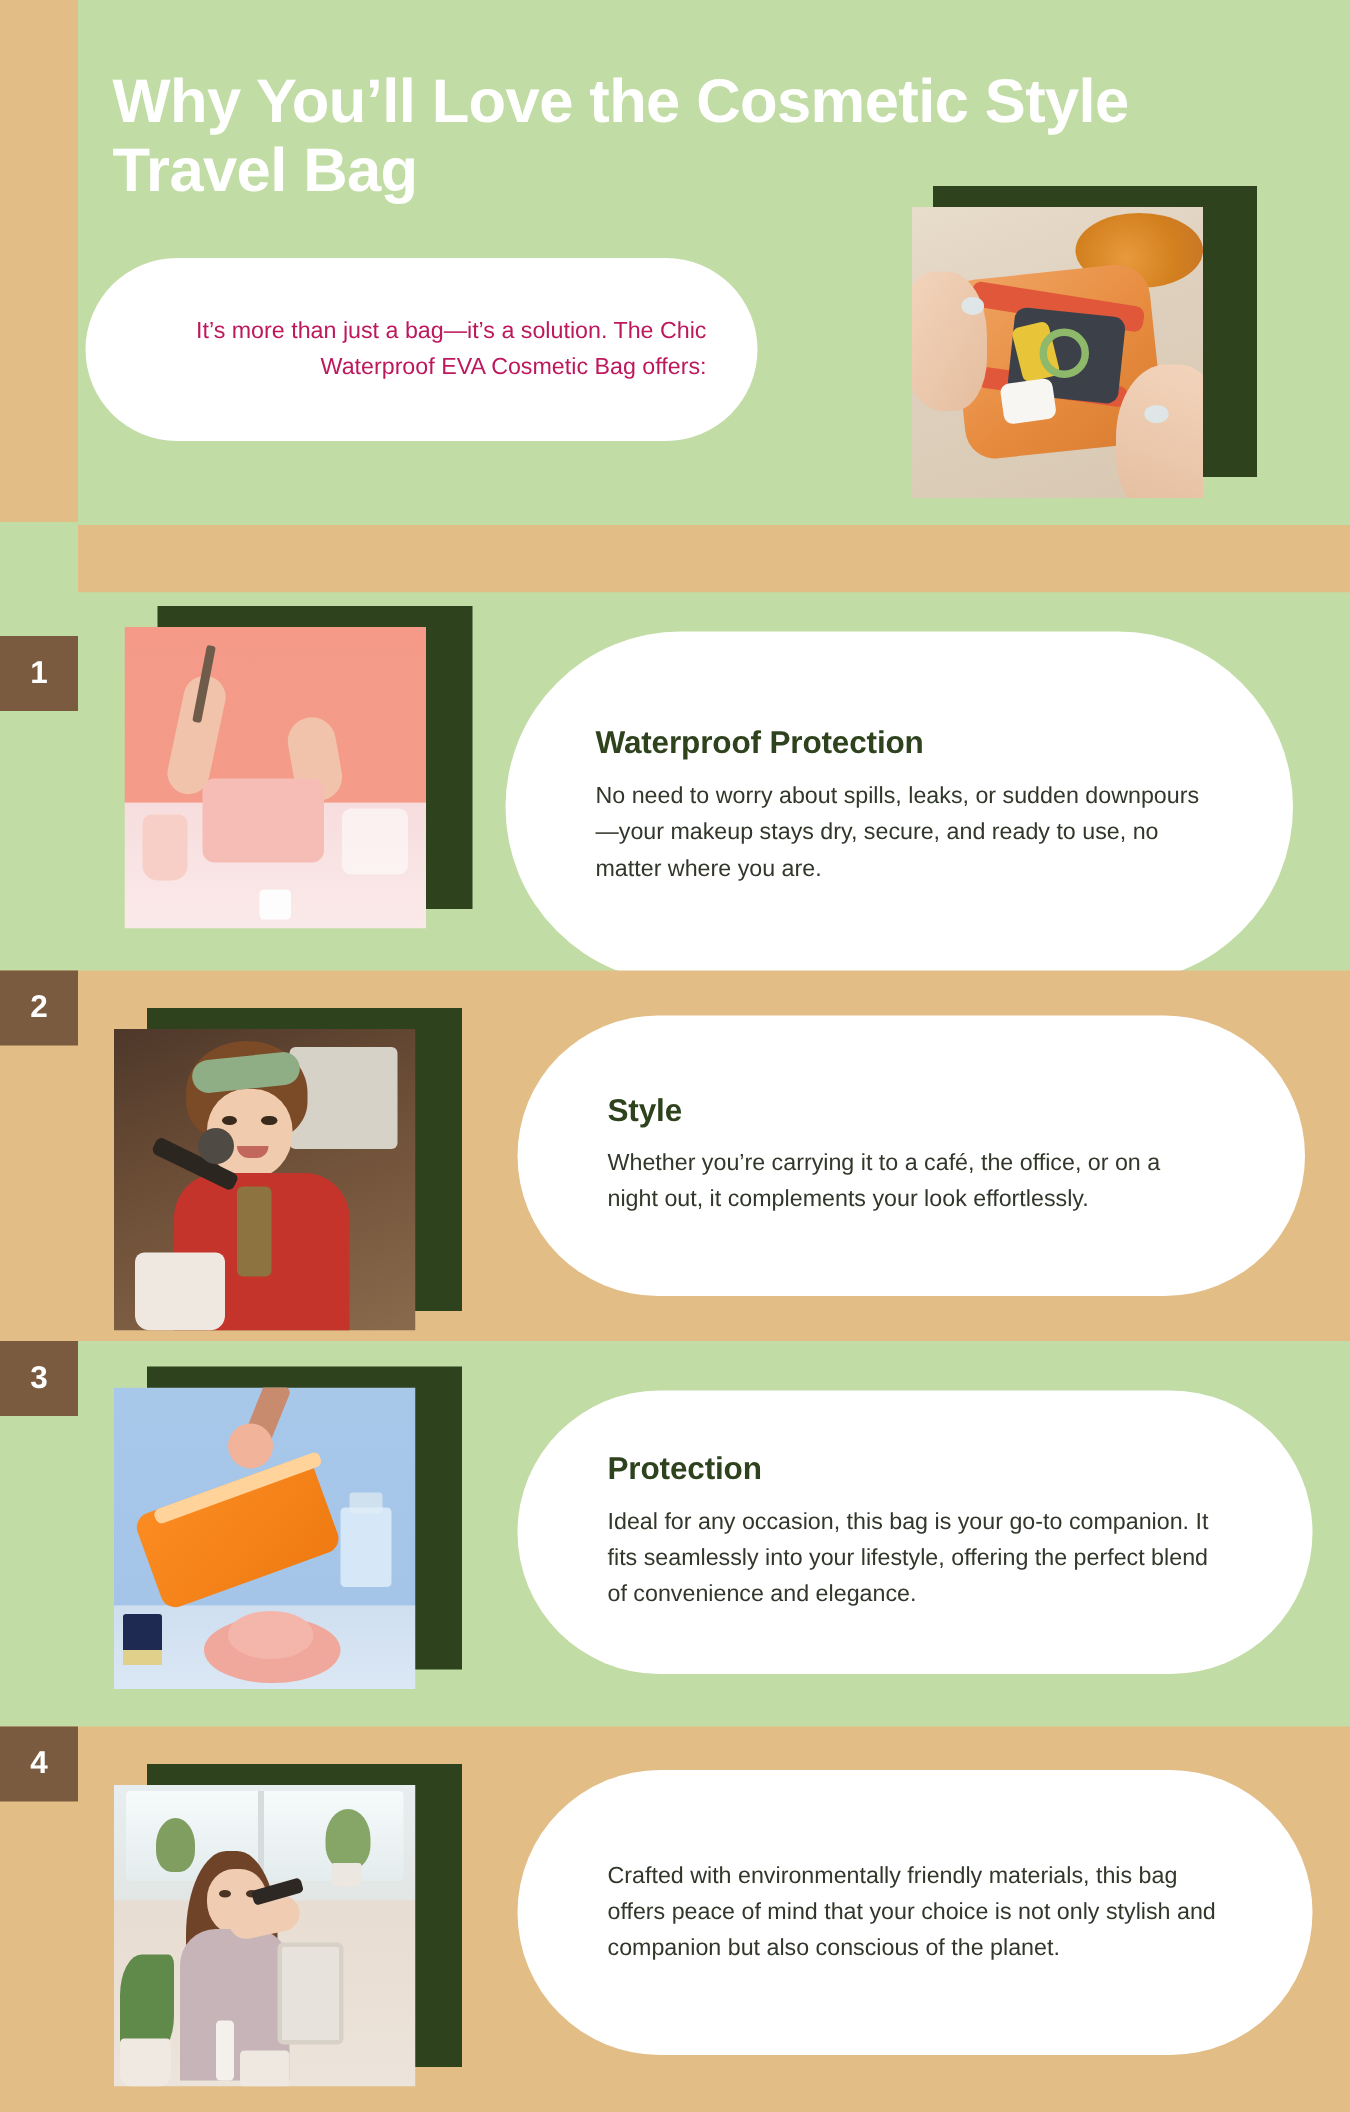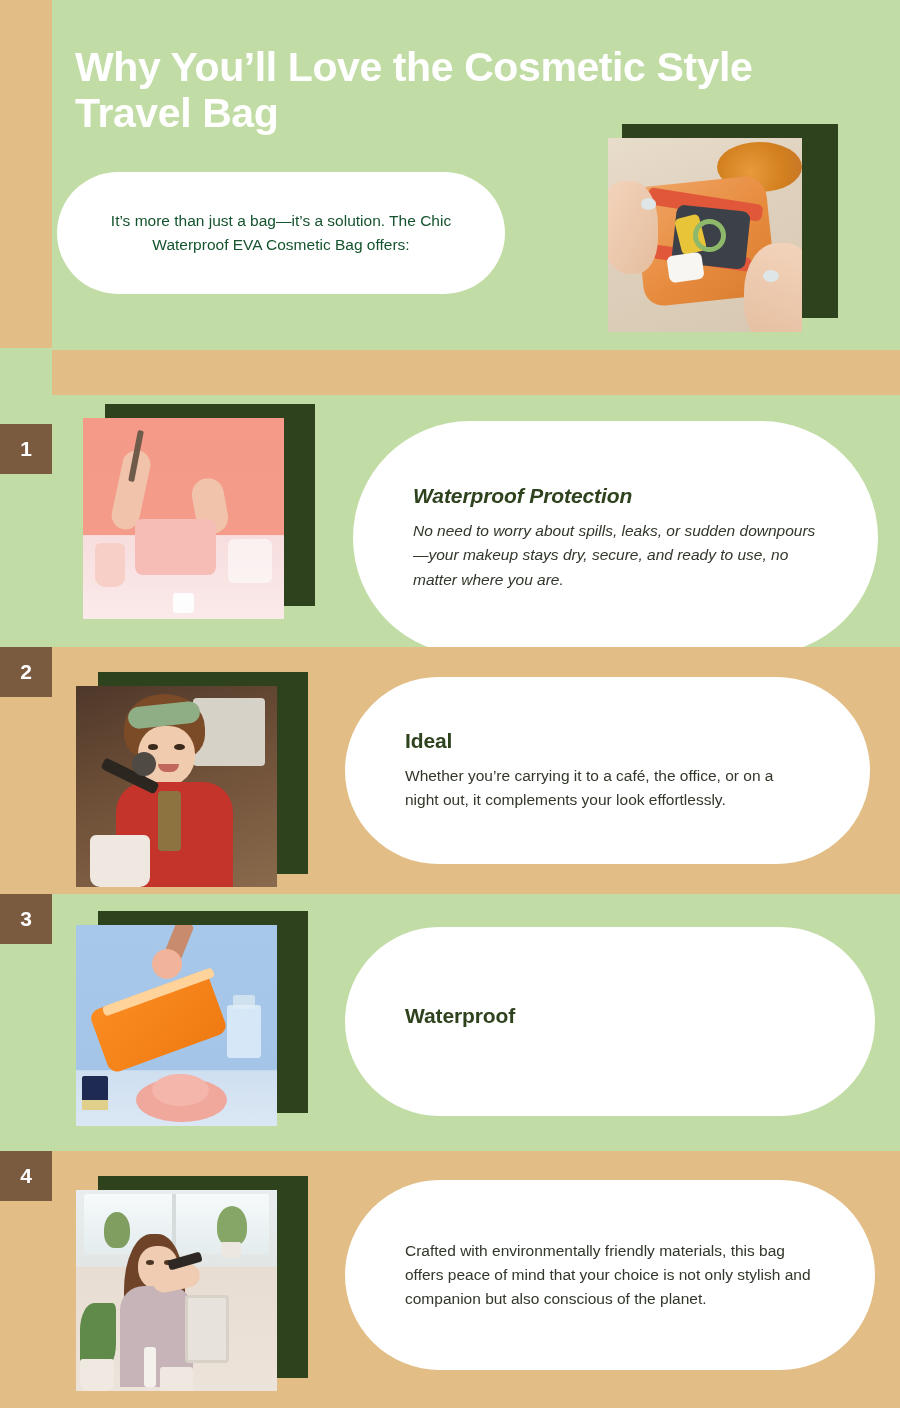--- a/index.html
+++ b/index.html
@@ -30,22 +30,22 @@
   }
   .intro-bubble {
     position:absolute; left:57px; top:172px;
     width:448px; height:122px;
     background:#ffffff;
     border-radius:61px;
     display:flex; align-items:center; justify-content:center;
   }
   .intro-bubble p {
     width:380px;
-    text-align:center;
-    color:#14532d;
+    text-align:right;
+    color:#be185d;
     font-size:15.5px;
     line-height:1.52;
   }
   .header-photo-wrap {
     position:absolute; left:608px; top:124px; width:230px; height:208px;
   }
   .header-photo-frame {
     position:absolute; left:14px; top:0; width:216px; height:194px;
     background:#2d421d;
   }
@@ -110,21 +110,21 @@
   .card p {
     color:#31372a;
     font-size:15.5px;
     line-height:1.57;
   }
 
   
   #row1 { top:395px; height:252px; }
   #row1 .badge      { top:29px; }
   #row1 .photo-wrap { left:83px; top:9px; }
-  #row1 .card       { left:353px; top:26px; width:525px; height:234px;font-style:italic; }
+  #row1 .card       { left:337px; top:26px; width:525px; height:234px; }
 
   #row2 { top:647px; height:247px; }
   #row2 .badge      { top:0px; }
   #row2 .photo-wrap { left:76px; top:25px; }
   #row2 .card       { left:345px; top:30px; width:525px; height:187px; }
 
   #row3 { top:894px; height:257px; }
   #row3 .badge      { top:0px; }
   #row3 .photo-wrap { left:76px; top:17px; }
   #row3 .card       { left:345px; top:33px; width:530px; height:189px; }
@@ -345,21 +345,21 @@
           <div class="smile"></div>
         <div class="body"></div>
           <div class="necklc"></div>
         <div class="brushH"></div>
           <div class="brushT"></div>
           <div class="cup"></div>
       </div>
     </div>
   </div>
   <div class="card">
-    <h2>Ideal</h2>
+    <h2>Style</h2>
     <p>Whether you’re carrying it to a café, the office, or on a night out, it complements your look effortlessly.</p>
   </div>
 </div>
 
 <div class="row green" id="row3">
   <div class="row-bg"></div>
   <div class="badge">3</div>
   <div class="photo-wrap">
     <div class="photo-frame"></div>
     <div class="photo">
@@ -371,21 +371,22 @@
         <div class="perfcap"></div>
           <div class="perf"></div>
         <div class="podium"></div>
           <div class="podtop"></div>
         <div class="lipst"></div>
           <div class="lipstc"></div>
       </div>
     </div>
   </div>
   <div class="card">
-    <h2>Waterproof</h2>
+    <h2>Protection</h2>
+    <p>Ideal for any occasion, this bag is your go-to companion. It fits seamlessly into your lifestyle, offering the perfect blend of convenience and elegance.</p>
   </div>
 </div>
 
 <div class="row tan" id="row4">
   <div class="row-bg"></div>
   <div class="badge">4</div>
   <div class="photo-wrap">
     <div class="photo-frame"></div>
     <div class="photo">
       <div class="ph ph-vanity">

